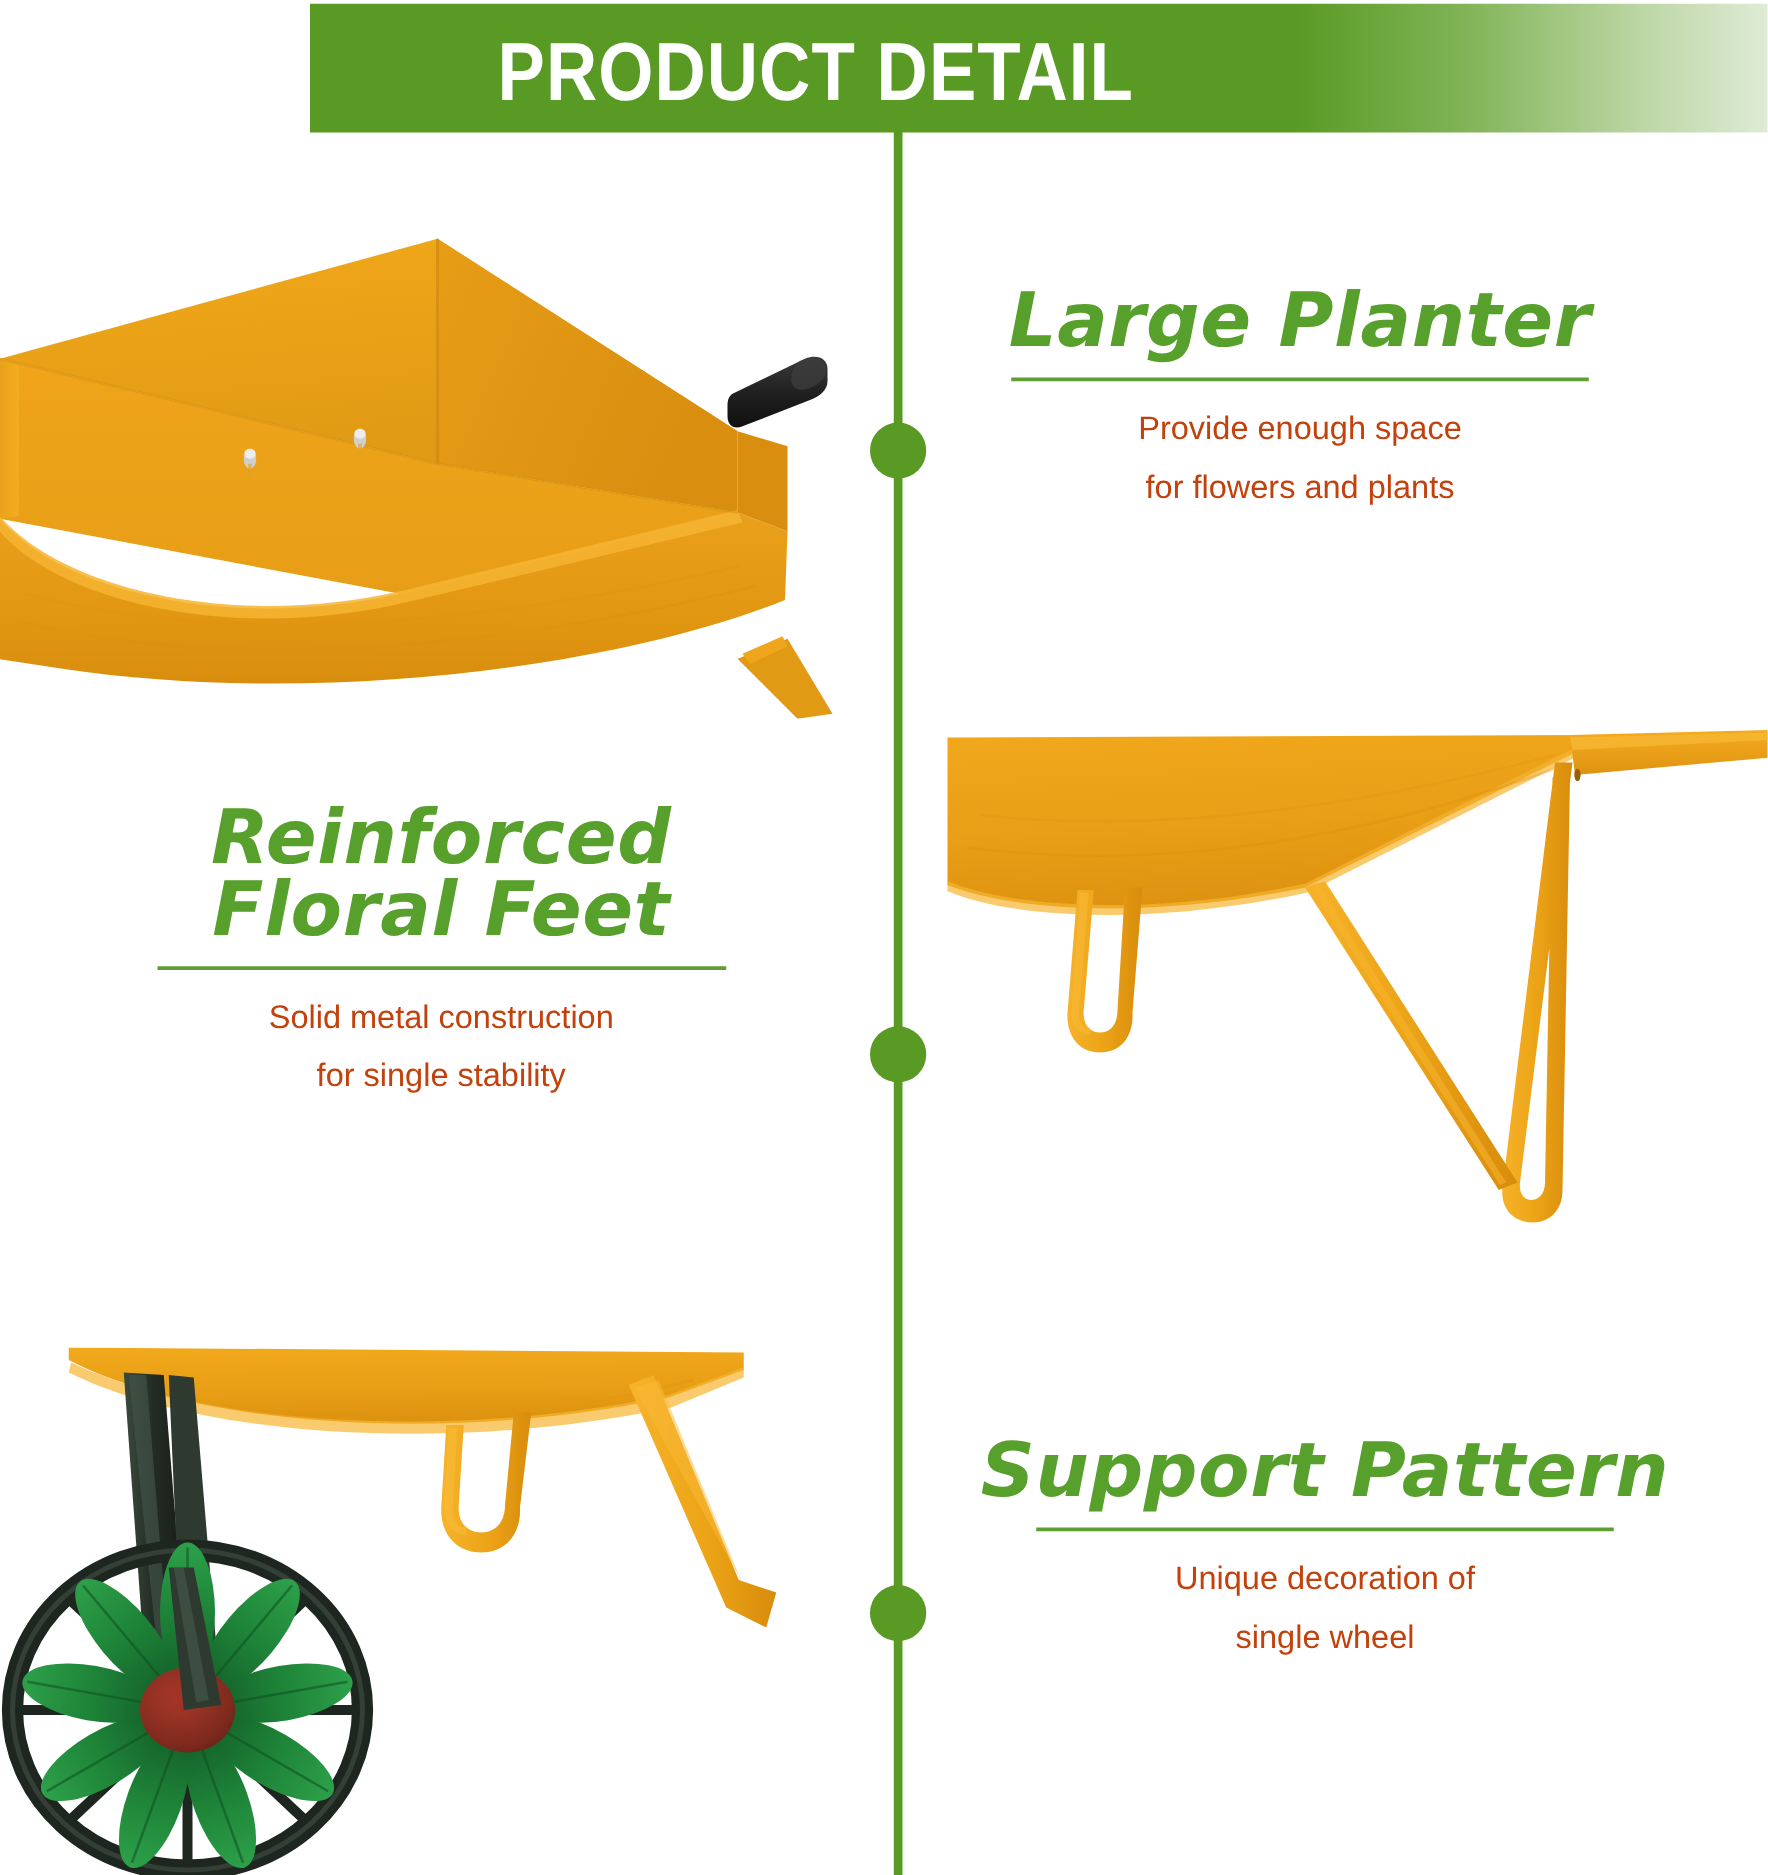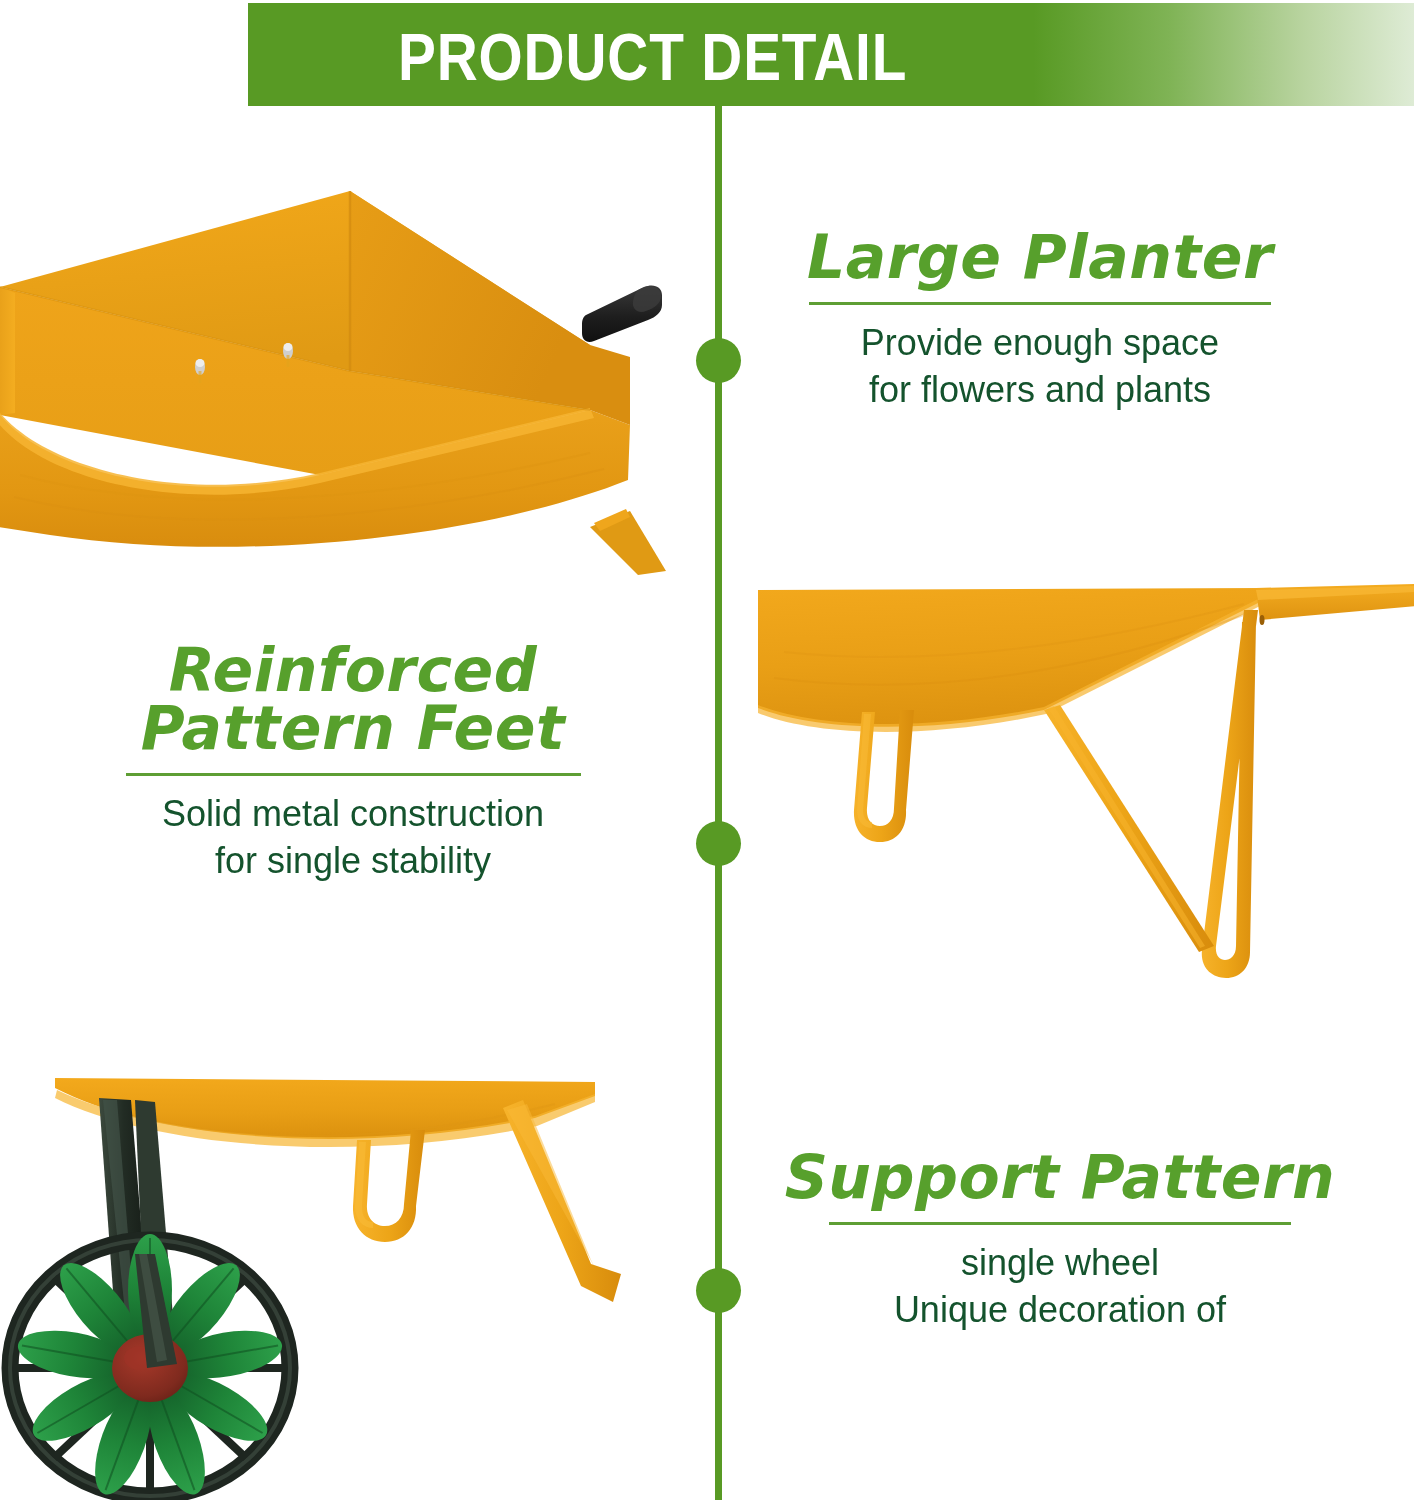--- a/index.html
+++ b/index.html
@@ -44,21 +44,21 @@
     font-family:"DejaVu Sans", sans-serif;
     font-style:italic; font-weight:bold;
     color:#57A02C; font-size:60px; line-height:58px;
     text-align:center; letter-spacing:0.5px;
   }
   .block-divider{
     height:3px; background:#5E9E34; margin:16px auto 14px auto;
   }
   .block-body{
     font-family:"Liberation Sans", sans-serif;
-    color:#14532d; font-size:36px; line-height:47px;
+    color:#c2410c; font-size:26px; line-height:47px;
     text-align:center; font-weight:normal;
   }
 
   #block-large-planter{ left:760px; top:228px; width:560px; }
   #block-large-planter .block-divider{ width:462px; }
 
   #block-support-feet{ left:68px; top:628px; width:570px;margin-top:13px; }
   #block-support-feet .block-divider{ width:455px; }
 
   #block-floral-pattern{ left:780px; top:1148px; width:560px; }
@@ -84,31 +84,31 @@
 
 <div class="text-block" id="block-large-planter">
   <div class="block-title">Large Planter</div>
   <div class="block-divider"></div>
   <div class="block-body">Provide enough space</div>
   <div class="block-body">for flowers and plants</div>
 </div>
 
 <div class="text-block" id="block-support-feet">
   <div class="block-title">Reinforced</div>
-  <div class="block-title">Pattern Feet</div>
+  <div class="block-title">Floral Feet</div>
   <div class="block-divider"></div>
   <div class="block-body">Solid metal construction</div>
   <div class="block-body">for single stability</div>
 </div>
 
 <div class="text-block" id="block-floral-pattern">
   <div class="block-title">Support Pattern</div>
   <div class="block-divider"></div>
+  <div class="block-body">Unique decoration of</div>
   <div class="block-body">single wheel</div>
-  <div class="block-body">Unique decoration of</div>
 </div>
 
 <div id="photo-tray">
   <svg class="photo-svg" viewBox="0 0 690 400" preserveAspectRatio="none">
     <defs>
       <linearGradient id="trayInnerBack" x1="0" y1="0" x2="0.3" y2="1">
         <stop offset="0%" stop-color="#F2A81A"></stop>
         <stop offset="100%" stop-color="#E09A14"></stop>
       </linearGradient>
       <linearGradient id="trayFloor" x1="0" y1="0" x2="0" y2="1">

